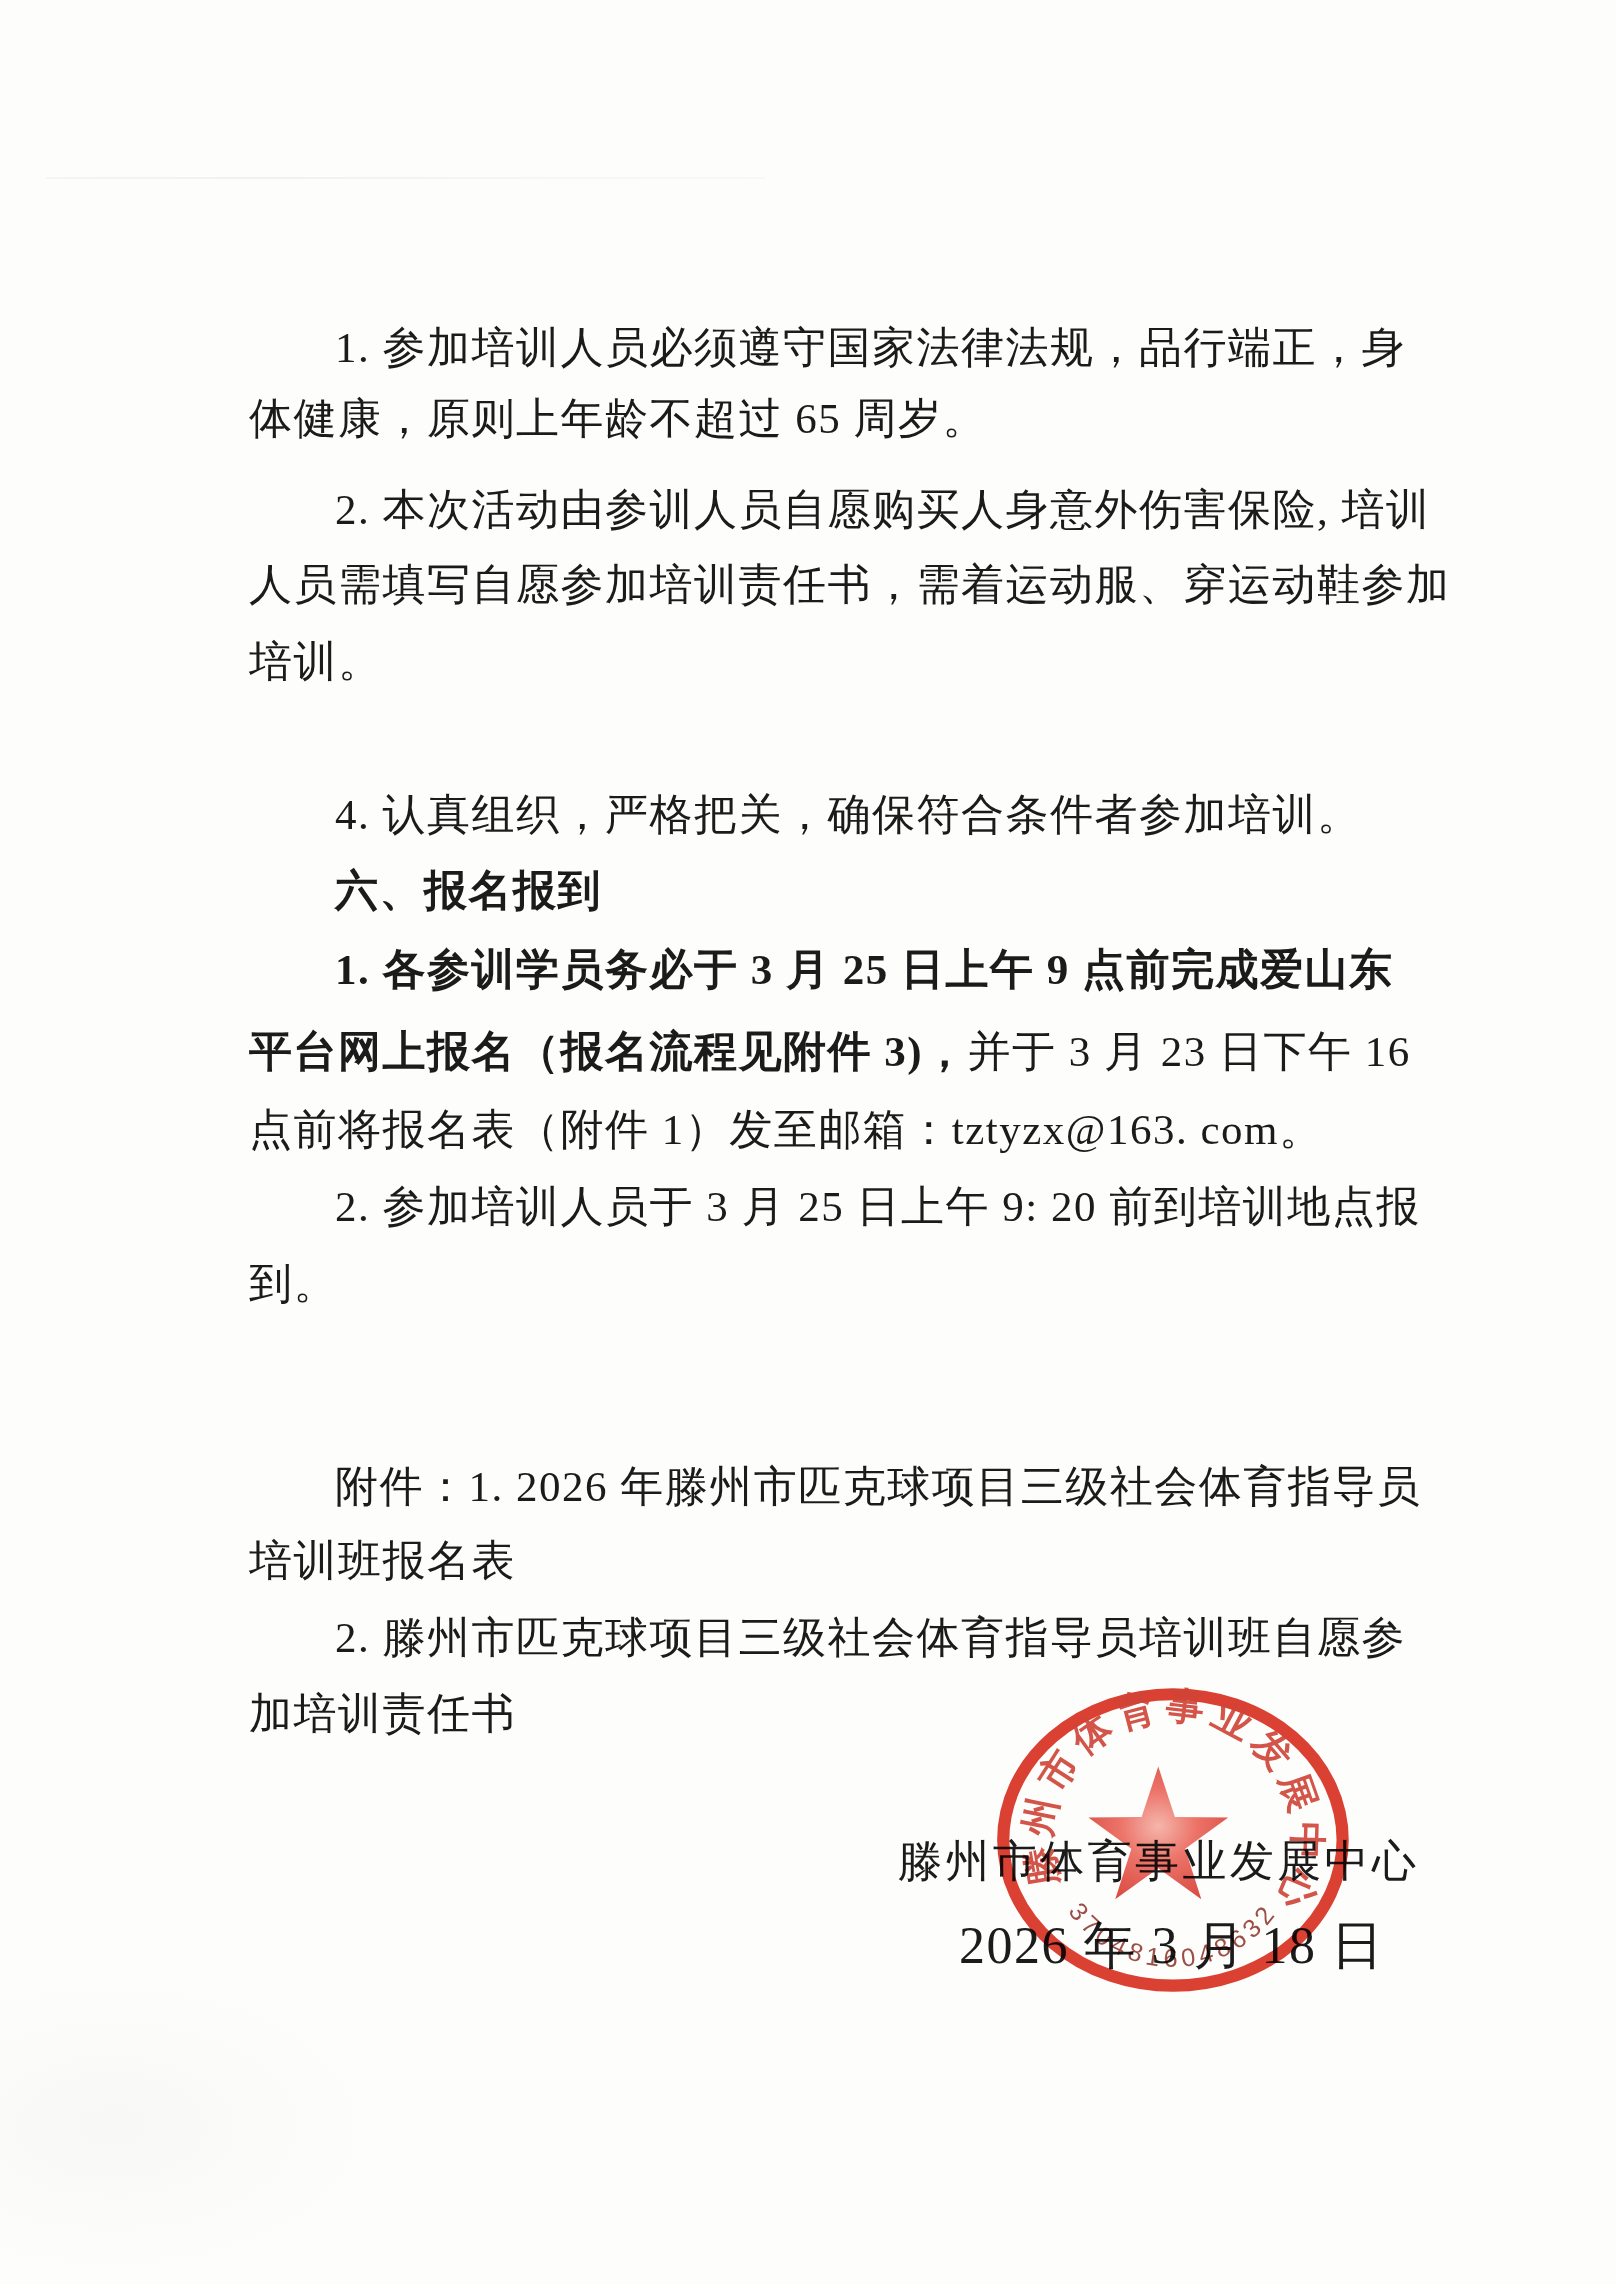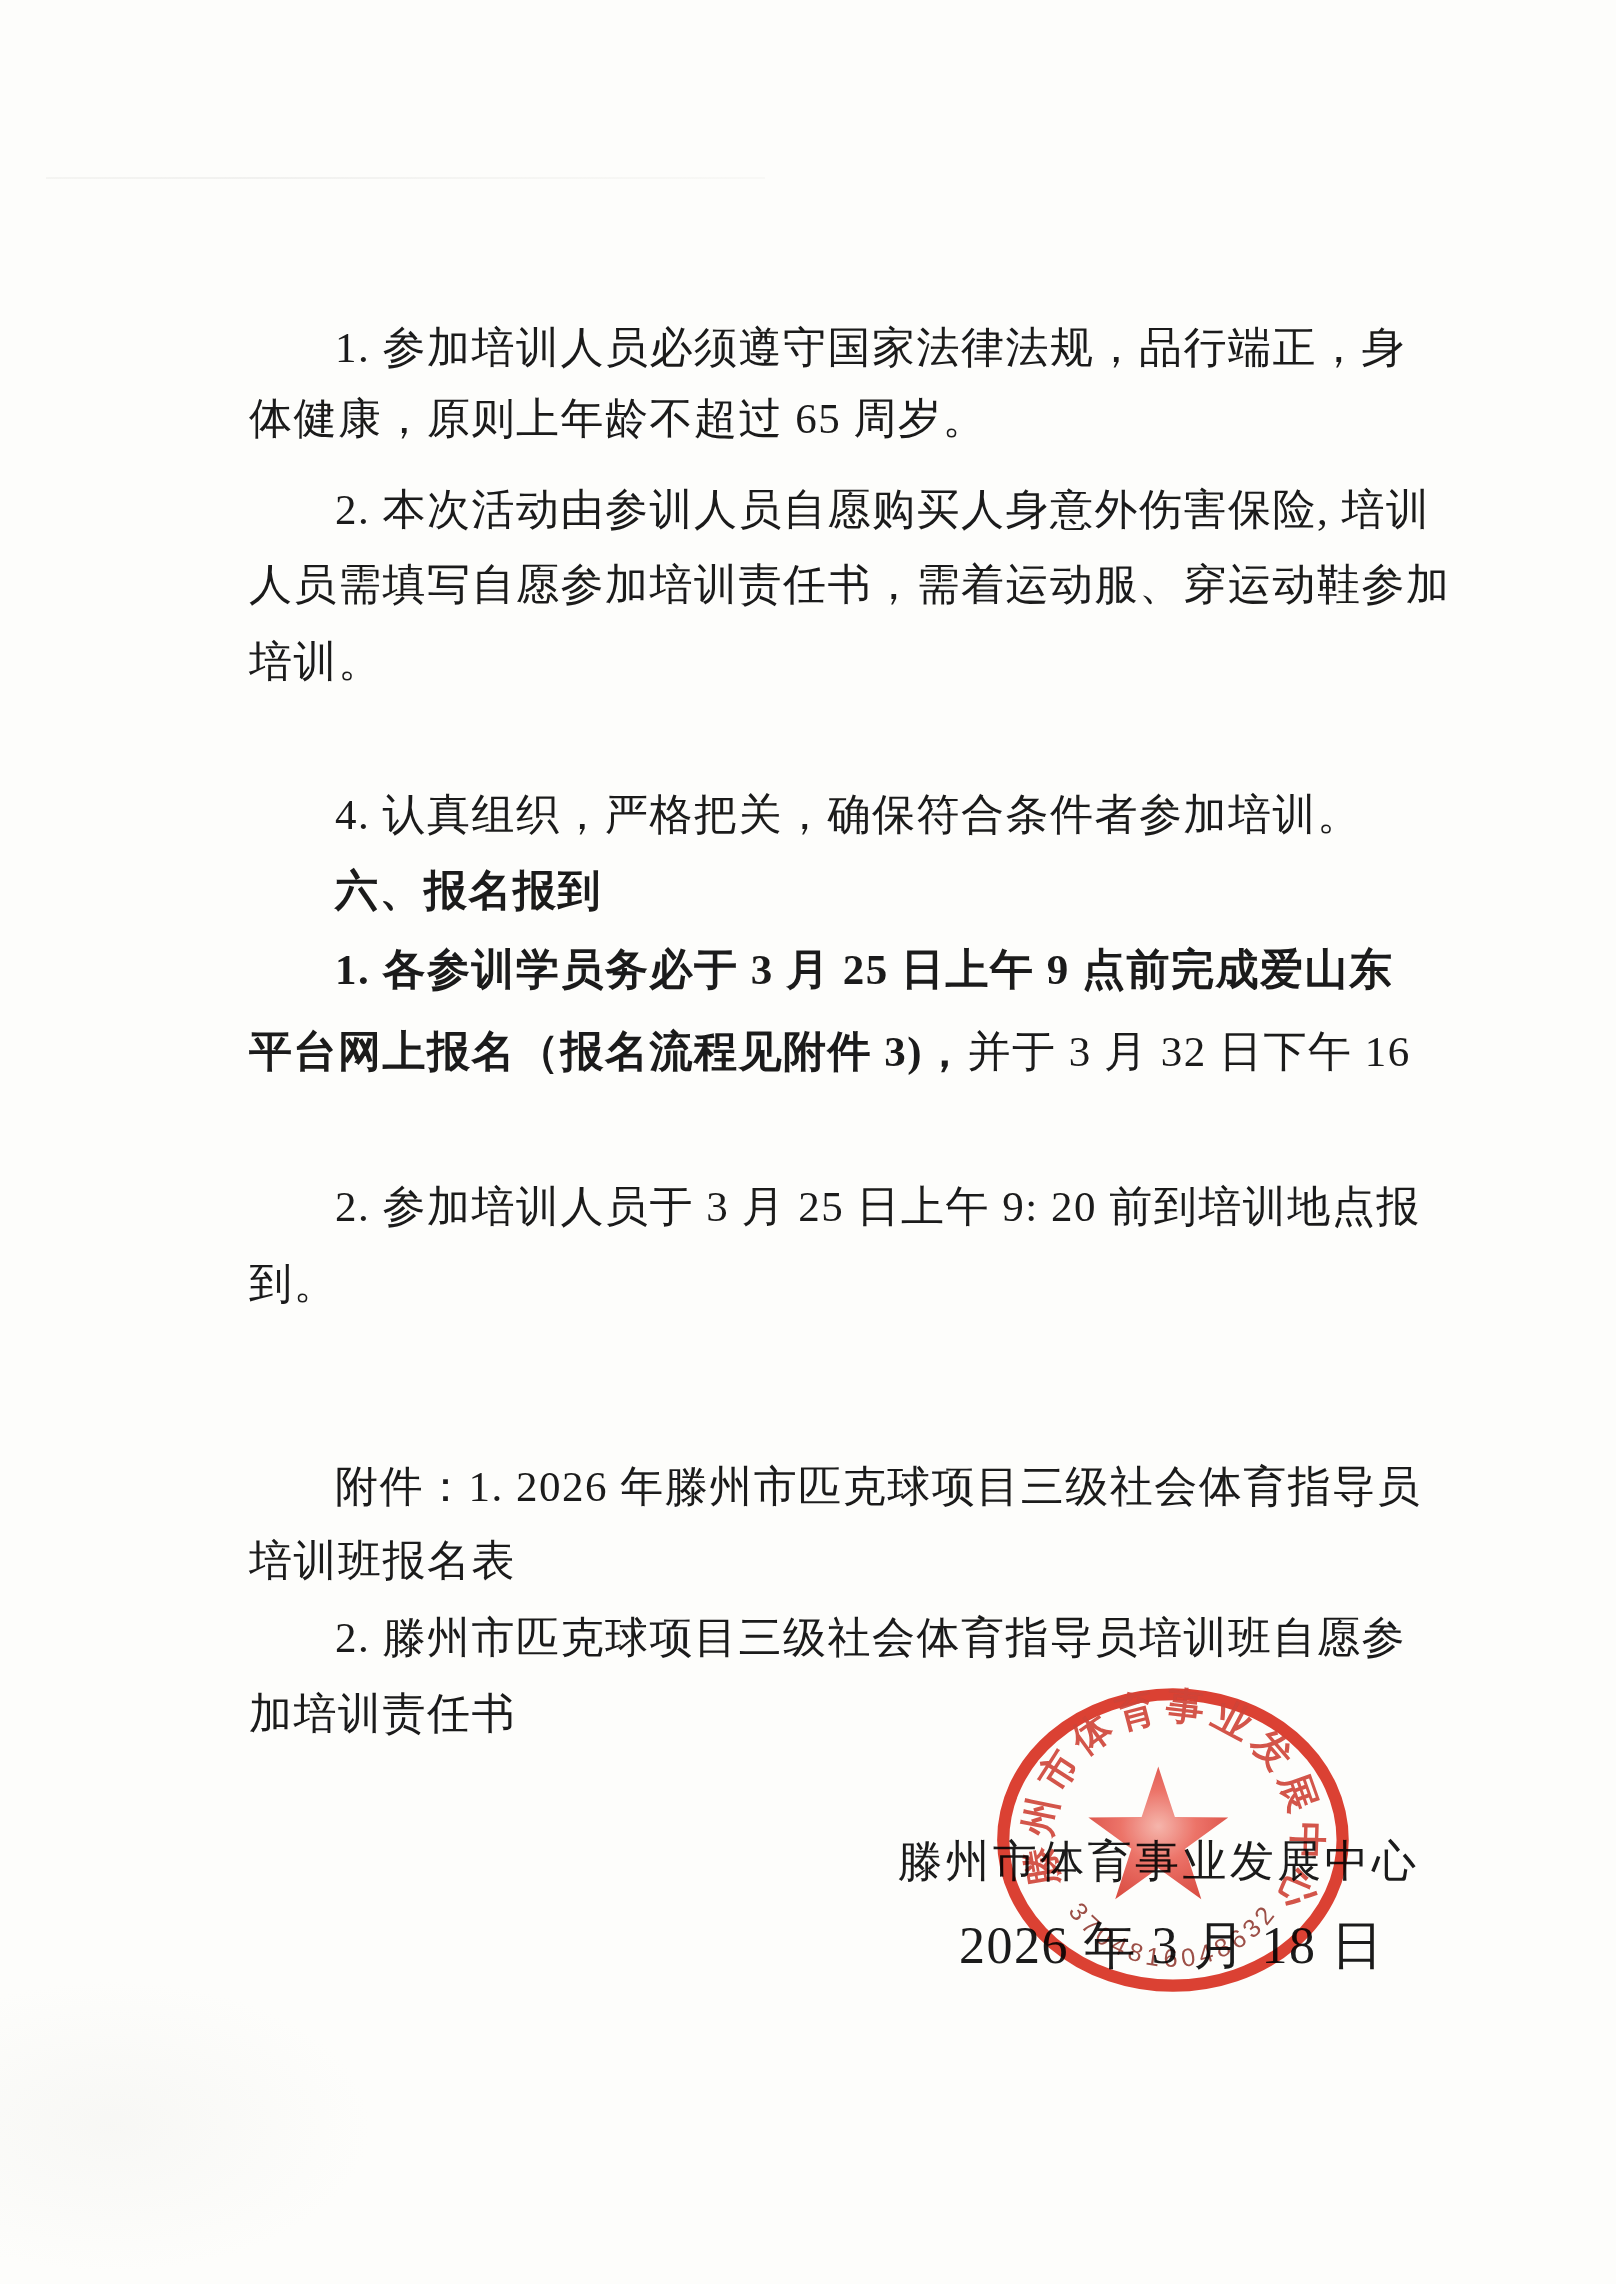--- a/index.html
+++ b/index.html
@@ -56,21 +56,22 @@
 
   <div class="line indent" style="top:485px">2. 本次活动由参训人员自愿购买人身意外伤害保险, 培训</div>
   <div class="line" style="top:560px">人员需填写自愿参加培训责任书，需着运动服、穿运动鞋参加</div>
   <div class="line" style="top:637px">培训。</div>
 
   <div class="line indent" style="top:790px">4. 认真组织，严格把关，确保符合条件者参加培训。</div>
 
   <div class="line indent bold" style="top:866px">六、报名报到</div>
 
   <div class="line indent bold" style="top:945px">1. 各参训学员务必于 3 月 25 日上午 9 点前完成爱山东</div>
-  <div class="line" style="top:1027px"><span class="bold">平台网上报名（报名流程见附件 3)，</span><span>并于 3 月 32 日下午 16</span></div>
+  <div class="line" style="top:1027px"><span class="bold">平台网上报名（报名流程见附件 3)，</span><span>并于 3 月 23 日下午 16</span></div>
+  <div class="line" style="top:1105px">点前将报名表（附件 1）发至邮箱：tztyzx@163. com。</div>
 
   <div class="line indent" style="top:1182px">2. 参加培训人员于 3 月 25 日上午 9: 20 前到培训地点报</div>
   <div class="line" style="top:1259px">到。</div>
 
   <div class="line indent" style="top:1462px">附件：1. 2026 年滕州市匹克球项目三级社会体育指导员</div>
   <div class="line" style="top:1536px">培训班报名表</div>
   <div class="line indent" style="top:1613px">2. 滕州市匹克球项目三级社会体育指导员培训班自愿参</div>
   <div class="line" style="top:1689px">加培训责任书</div>
 
   <div class="sig">滕州市体育事业发展中心</div>

